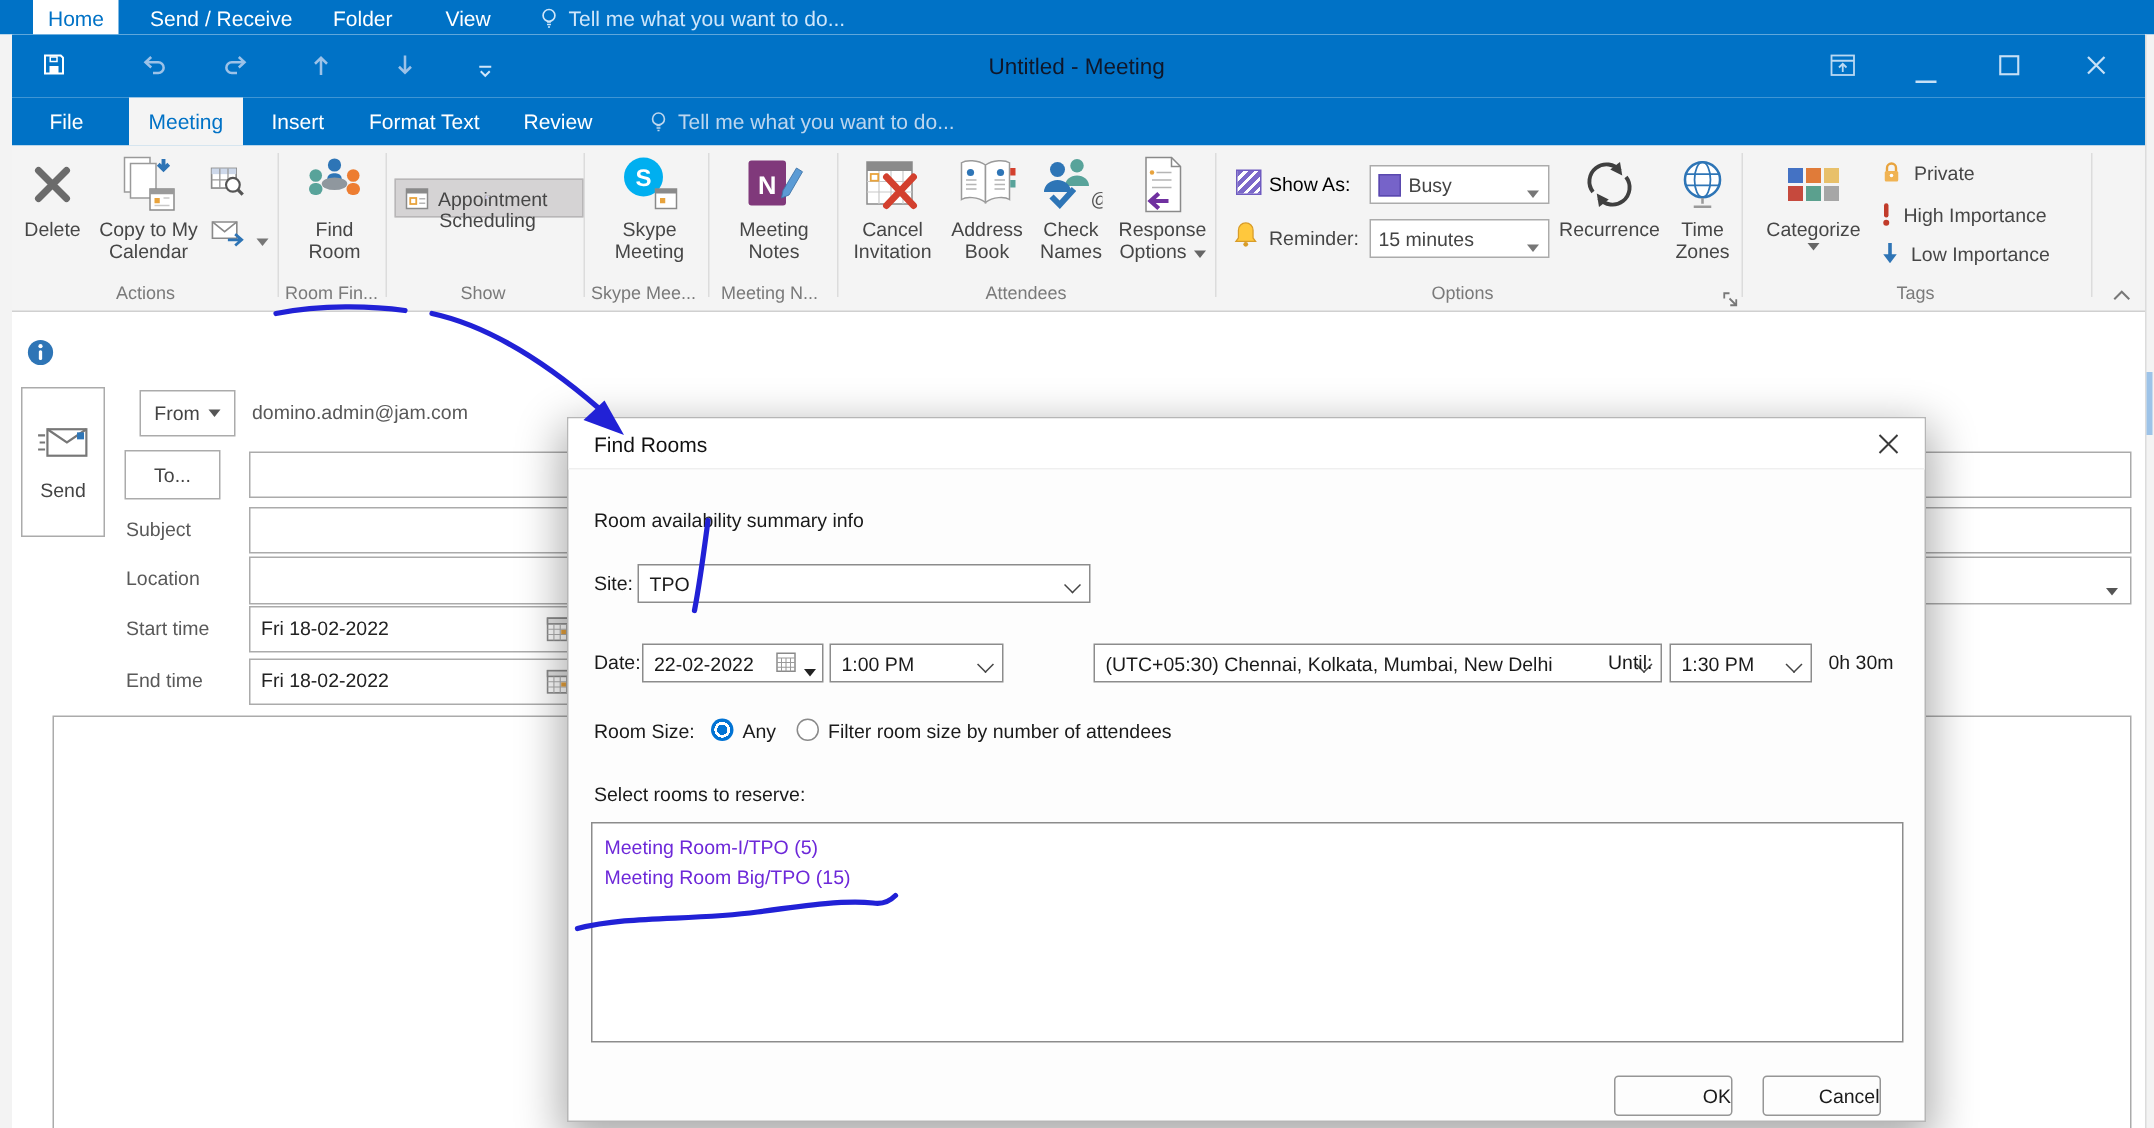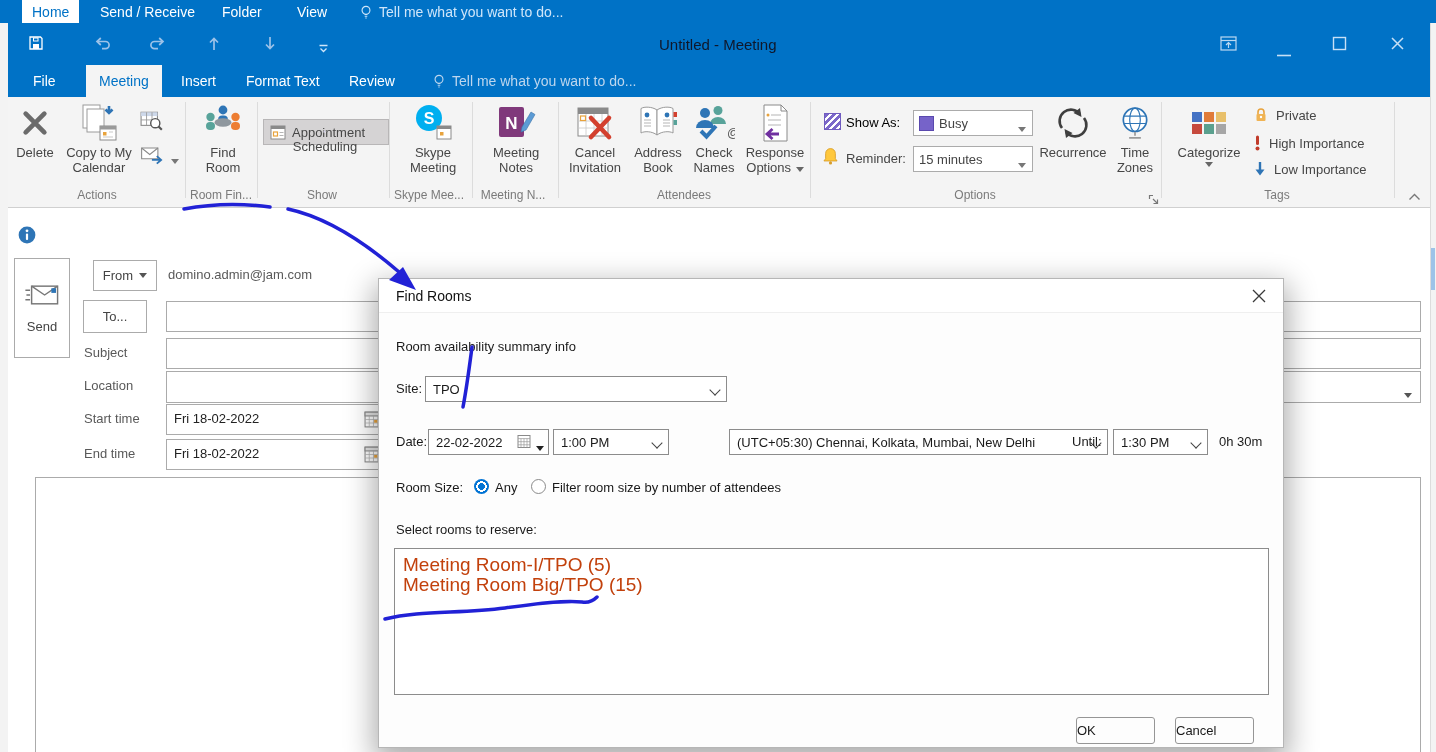--- a/index.html
+++ b/index.html
@@ -44,23 +44,23 @@
   
   #dialog{left:378px;top:278px;width:904px;height:468px;background:#fdfdfd;border:1px solid #b6b6b6;
           box-shadow:0 10px 28px 4px rgba(0,0,0,.33);z-index:20;font-size:13px;color:#1a1a1a;}
   #dialog .head{position:absolute;left:0;top:0;width:100%;height:33px;background:#fff;border-bottom:1px solid #efefef;}
   .dcombo{position:absolute;height:24px;border:1px solid #8c8c8c;background:#fff;display:flex;align-items:center;
           padding:0 24px 0 7px;font-size:13px;color:#1a1a1a;}
   .dchev{position:absolute;right:7px;top:9px;width:7px;height:7px;border-right:1.3px solid #444;border-bottom:1.3px solid #444;transform:rotate(45deg);}
   .radio{position:absolute;width:15px;height:15px;border-radius:50%;background:#fff;border:1px solid #8a8a8a;box-sizing:border-box;}
   .radio.sel{border:none;background:radial-gradient(circle,#0173D4 0 3.4px,#fff 3.5px 5.2px,#0173D4 5.3px 7.5px);}
   .dbtn{position:absolute;width:77px;height:25px;background:#fdfdfd;border:1px solid #969696;border-radius:3px;
-        display:flex;align-items:center;justify-content:flex-start;font-size:13px;color:#1a1a1a;}
+        display:flex;align-items:center;justify-content:flex-end;font-size:13px;color:#1a1a1a;}
   #roomlist{position:absolute;left:15px;top:269px;width:873px;height:145px;border:1px solid #8c8c8c;background:#fff;}
-  #roomlist .item{padding:0 0 0 8px;line-height:20px;font-size:19px;color:#c2410c;}
+  #roomlist .item{padding:0 0 0 8px;line-height:20px;font-size:13px;color:#6d28d9;}
   #roomlist .item:first-child{margin-top:6px;}
 
   
   .cgrid{display:grid;grid-template-columns:10px 10px 10px;grid-auto-rows:10px;gap:2px;}
   .swatch-stripes{width:15px;height:15px;border:1px solid #6f5bc0;
      background:repeating-linear-gradient(135deg,#7B68C9 0 3px,#fff 3px 5px);}
   .busy-swatch{width:13px;height:13px;background:#7663C9;border:1px solid #5a49ae;}
 
   #ink{position:absolute;left:0;top:0;z-index:50;pointer-events:none;}
   .strip{background:#f3f3f3;}

